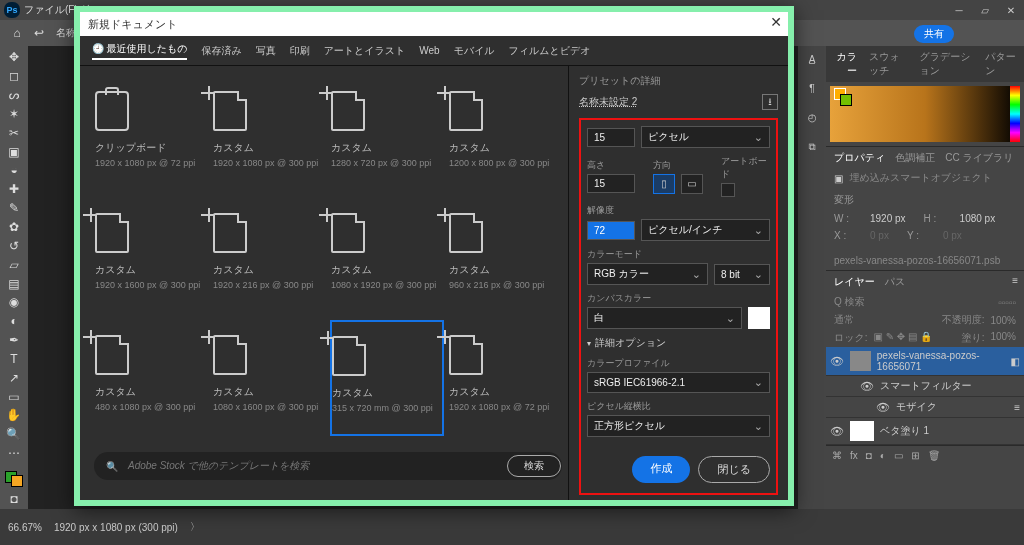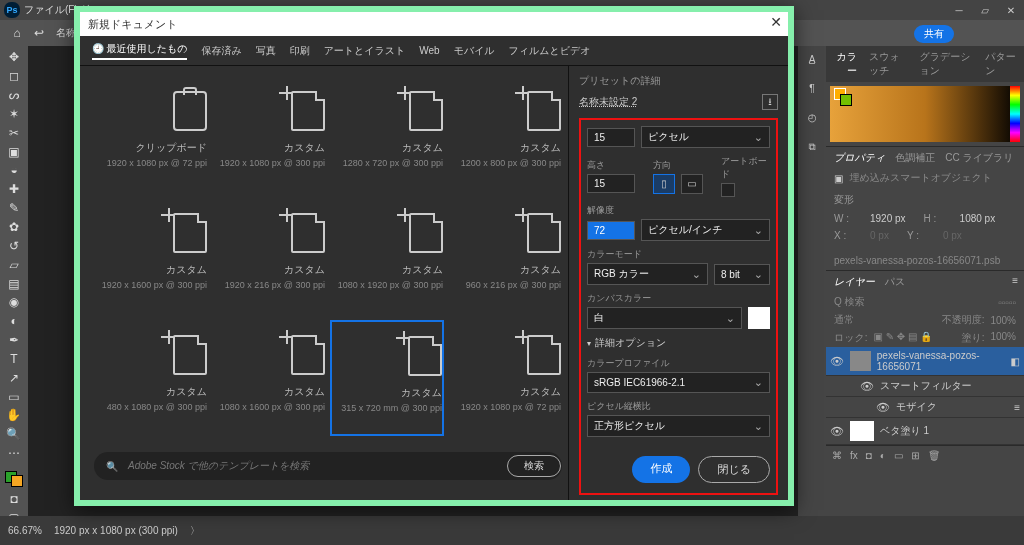--- a/index.html
+++ b/index.html
@@ -20,43 +20,43 @@
 .right .strip { width:28px; position:absolute; left:-28px; top:0; bottom:0; background:#454545; display:flex; flex-direction:column; align-items:center; padding-top:8px; gap:18px; color:#ccc;}
 .panel-hd { display:flex; gap:12px; padding:4px 8px; background:#383838; font-size:10px; color:#999; }
 .panel-hd .on { color:#fff;text-align:right; }
 .color-panel { height:56px; position:relative; background:linear-gradient(to right,#e7a23b 0%, #b8741b 50%, #000 100%); margin:4px; }
 .color-panel::before{content:""; position:absolute; right:-0px; top:0; width:10px; height:100%; background:linear-gradient(#f00,#ff0,#0f0,#0ff,#00f,#f0f,#f00);}
 .color-panel .cs{ position:absolute; left:4px; top:2px; width:16px; height:16px;}
 .color-panel .cs .a{ position:absolute; width:12px; height:12px; background:#ffae00; left:0; top:0; border:1px solid #fff;}
 .color-panel .cs .b{ position:absolute; width:12px; height:12px; background:#74c000; left:6px; top:6px; border:1px solid #000;}
 .section { padding:4px 8px; border-top:1px solid #2a2a2a; }
 .section .tabs { display:flex; gap:10px; color:#999; font-size:10px;}
-.section .tabs .on{ color:#fff;font-style:italic;}
+.section .tabs .on{ color:#fff;}
 .kv { display:flex; gap:18px; margin-top:6px; font-size:10px; color:#ccc;}
 .kv span.l{ color:#999; width:18px;}
 .layers .row { display:flex; align-items:center; padding:3px 4px; border-bottom:1px solid #333; gap:6px;}
 .layers .row .eye{ font-size:11px; color:#ccc;}
 .layers .row .thumb{ width:24px; height:20px; background:#888;}
 .layers .row.sel{ background:#2a5f9e;}
 .layers .row.white .thumb{ background:#fff;}
 .layers .toolbar{ display:flex; gap:8px; padding:4px 6px; border-top:1px solid #2a2a2a; color:#aaa;}
 .gear{ position:absolute; right:6px; top:4px; color:#ccc;}
-.stat { position:absolute; left:0; right:0; bottom:0; height:29px; background:#3a3a3a; display:flex; align-items:center; padding:0 8px; gap:12px; color:#ccc; font-size:10px;}
+.stat { position:absolute; left:0; right:0; bottom:0; height:36px; background:#3a3a3a; display:flex; align-items:center; padding:0 8px; gap:12px; color:#ccc; font-size:10px;}
 
 
 .dialog { position:absolute; left:74px; top:6px; width:720px; height:500px; background:#2f2f2f; border:6px solid #86efac; box-shadow:0 4px 20px rgba(0,0,0,.6); display:flex; flex-direction:column; z-index:100; }
 .dlg-title { height:24px; background:#fff; color:#333; font-size:11px; display:flex; align-items:center; padding:0 8px; position:relative;}
 .dlg-title .x { position:absolute; right:6px; top:2px; font-size:14px; color:#333;}
 .dlg-tabs { height:30px; background:#2f2f2f; border-bottom:1px solid #111; display:flex; align-items:center; gap:14px; padding:0 12px; font-size:10px; color:#ccc;}
 .dlg-tabs .tab.on { border-bottom:2px solid #fff; color:#fff; padding-bottom:2px;}
 .dlg-tabs .clk{ display:inline-block; margin-right:2px;}
 .dlg-body { flex:1; display:flex; overflow:hidden;}
 .presets { flex:1; padding:10px 6px 10px 14px; display:flex; flex-direction:column;}
 .grid { display:grid; grid-template-columns:repeat(5, 1fr); gap:6px 4px; }
-.card { height:116px; display:flex; flex-direction:column; align-items:flex-end; justify-content:flex-start; padding-top:14px; color:#bbb; border:1px solid transparent;}
+.card { height:116px; display:flex; flex-direction:column; align-items:flex-start; justify-content:flex-start; padding-top:14px; color:#bbb; border:1px solid transparent;}
 .card.sel { border:2px solid #1473e6;}
 .card .ico { width:34px; height:40px; border:2px solid #ccc; border-radius:2px; position:relative; margin-bottom:10px;}
 .card .ico::before{ content:""; position:absolute; top:-7px; left:-7px; width:2px; height:14px; background:#ccc;}
 .card .ico::after{ content:""; position:absolute; top:-1px; left:-14px; width:14px; height:2px; background:#ccc;}
 .card .ico .fold { position:absolute; top:-2px; right:-2px; width:10px; height:10px; background:#2f2f2f; border-left:2px solid #ccc; border-bottom:2px solid #ccc;}
 .card.clip .ico{ border-radius:4px;}
 .card.clip .ico::before,.card.clip .ico::after{display:none;}
 .card.clip .clipt{ position:absolute; top:-6px; left:50%; transform:translateX(-50%); width:14px; height:8px; border:2px solid #ccc; border-bottom:none; border-radius:3px 3px 0 0;}
 .card .nm{ font-size:10px; }
 .card .sz{ font-size:9px; color:#888; margin-top:3px;}

